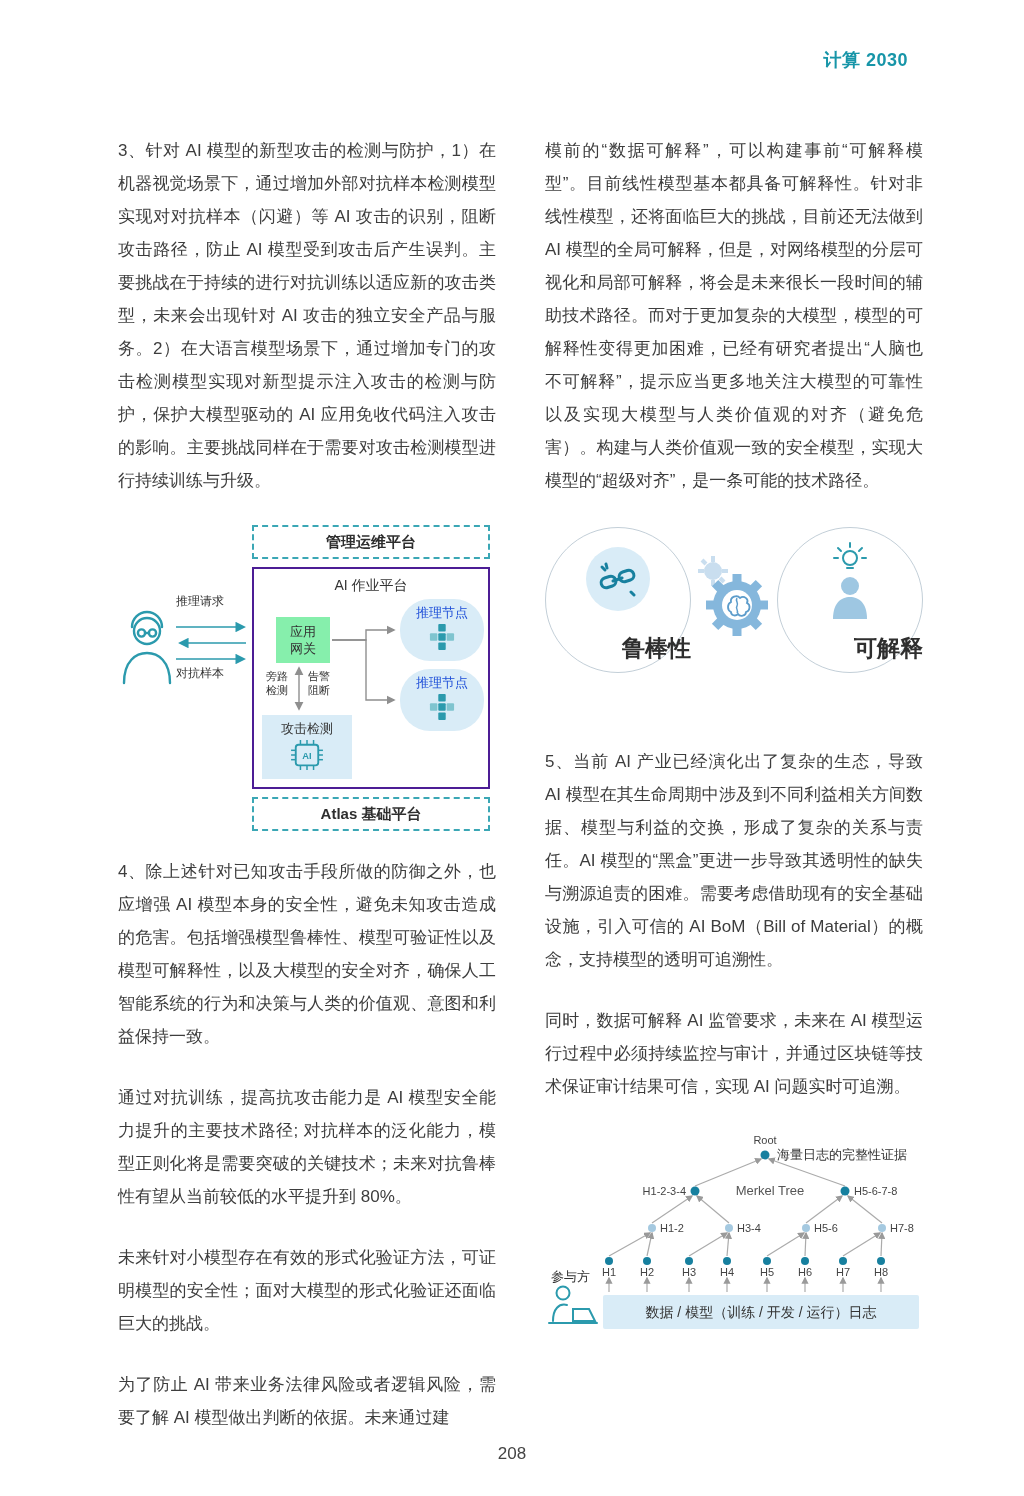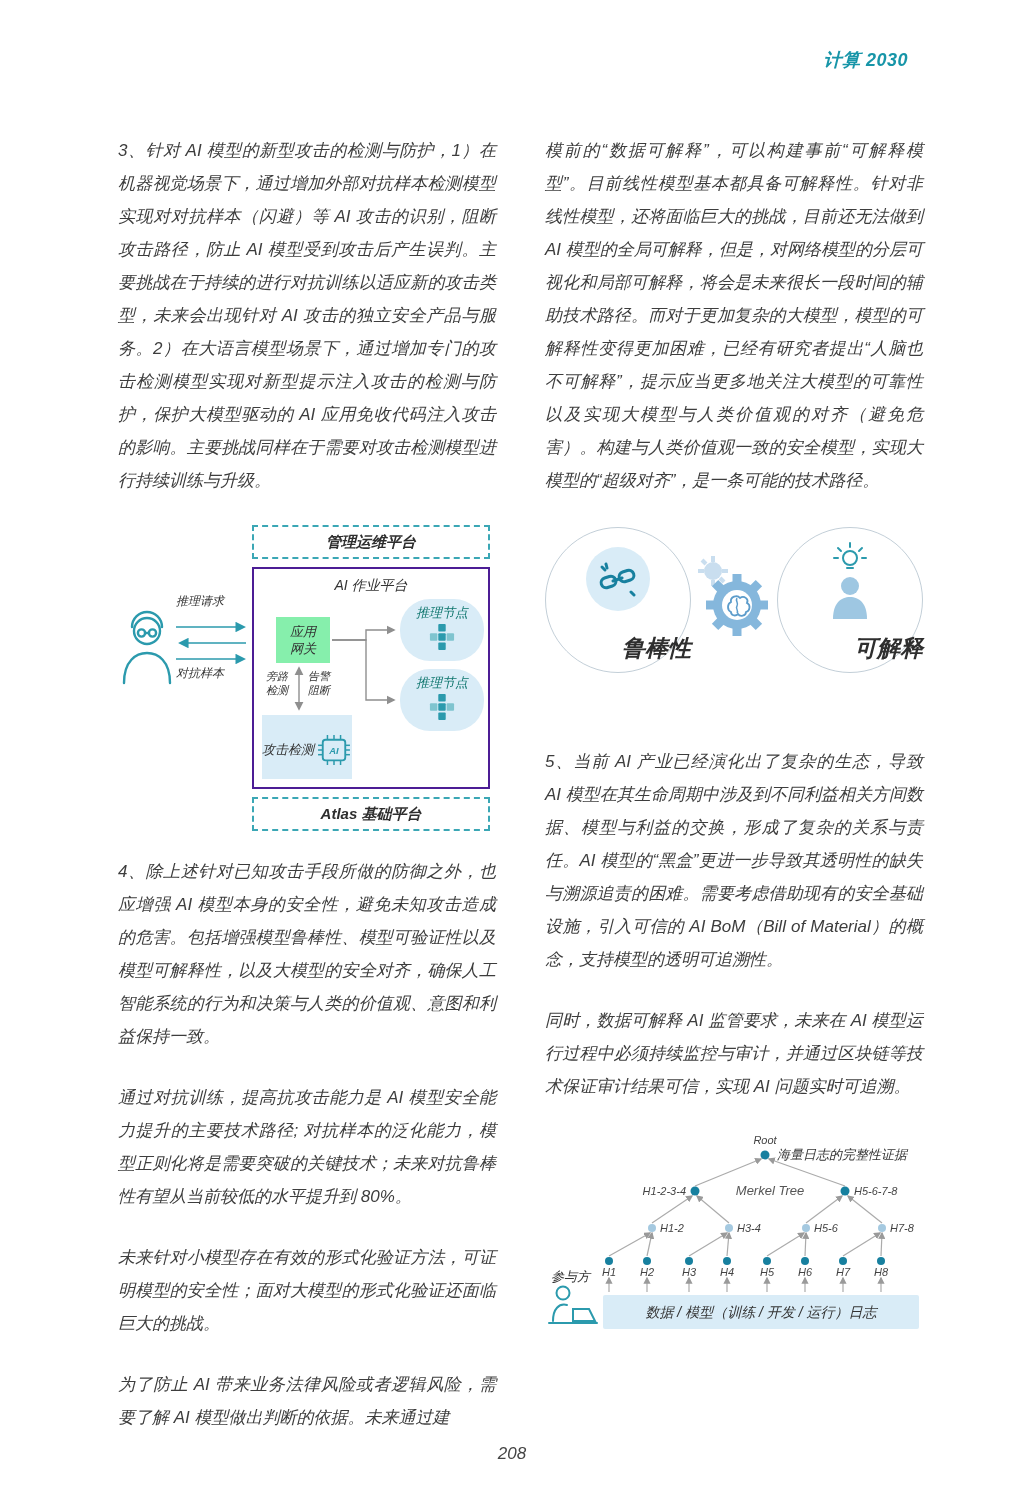--- a/index.html
+++ b/index.html
@@ -1,18 +1,18 @@
 <!DOCTYPE html>
 <html><head>
 <meta charset="utf-8">
 <style>
   * { margin:0; padding:0; box-sizing:border-box; }
   html,body { width:1024px; height:1496px; background:#ffffff; overflow:hidden;
     font-family:"Liberation Sans", sans-serif; color:#3d3d3d; }
-  .page { position:relative; width:1024px; height:1496px;font-style:italic; }
+  .page { position:relative; width:1024px; height:1496px; }
 
   .header { position:absolute; top:48px; right:116px; font-size:18px;
     font-weight:bold; color:#1795A8; letter-spacing:.5px; }
 
   .columns { position:absolute; top:134px; left:118px; display:flex; gap:49px; }
   .col { width:378px; }
   .para { font-size:17px; line-height:33px; text-align:justify; margin:0 0 28px; }
 
   
   .diagram1 { position:relative; width:378px; height:306px; margin:2px 0 24px; }
@@ -23,24 +23,24 @@
   .dash-box.bottom { top:272px; }
   .main-box { position:absolute; left:134px; top:42px; width:238px; height:222px;
     border:2px solid #4c1d95; }
   .ai-label { position:absolute; top:8px; left:0; width:100%; text-align:center;
     font-size:14px; color:#333; }
   .gw { position:absolute; left:22px; top:48px; width:54px; height:46px;
     background:#86efac; display:flex; align-items:center; justify-content:center;
     font-size:13px; color:#333; white-space:pre-line; text-align:center; line-height:17px; }
   .node { position:absolute; left:146px; width:84px; height:62px; background:#D9ECF7;
     display:flex; flex-direction:column; align-items:center; padding-top:5px; gap:2px;
-    font-size:13px; color:#0f766e;border-radius:30px; }
+    font-size:13px; color:#1d4ed8;border-radius:30px; }
   .node.n1 { top:30px; } .node.n2 { top:100px; }
   .attack { position:absolute; left:8px; top:146px; width:90px; height:64px;
-    background:#D9ECF7; display:flex; flex-direction:row; align-items:center;
+    background:#D9ECF7; display:flex; flex-direction:column; align-items:center;
     padding-top:5px; gap:2px; font-size:13px; color:#333; }
   .small-lb { position:absolute; font-size:11px; line-height:14px; color:#333;
     white-space:pre-line; text-align:center; }
   .bypass { left:12px; top:100px; } .alarm { left:54px; top:100px; }
   .inner-arrows { position:absolute; left:0; top:0; width:238px; height:222px; }
   .user-svg { position:absolute; left:0; top:78px; }
   .comm-svg { position:absolute; left:56px; top:88px; }
   .flow-lb { position:absolute; left:44px; width:76px; text-align:center;
     font-size:12px; color:#333; }
   .flow-lb.req { top:68px; } .flow-lb.adv { top:140px; }

